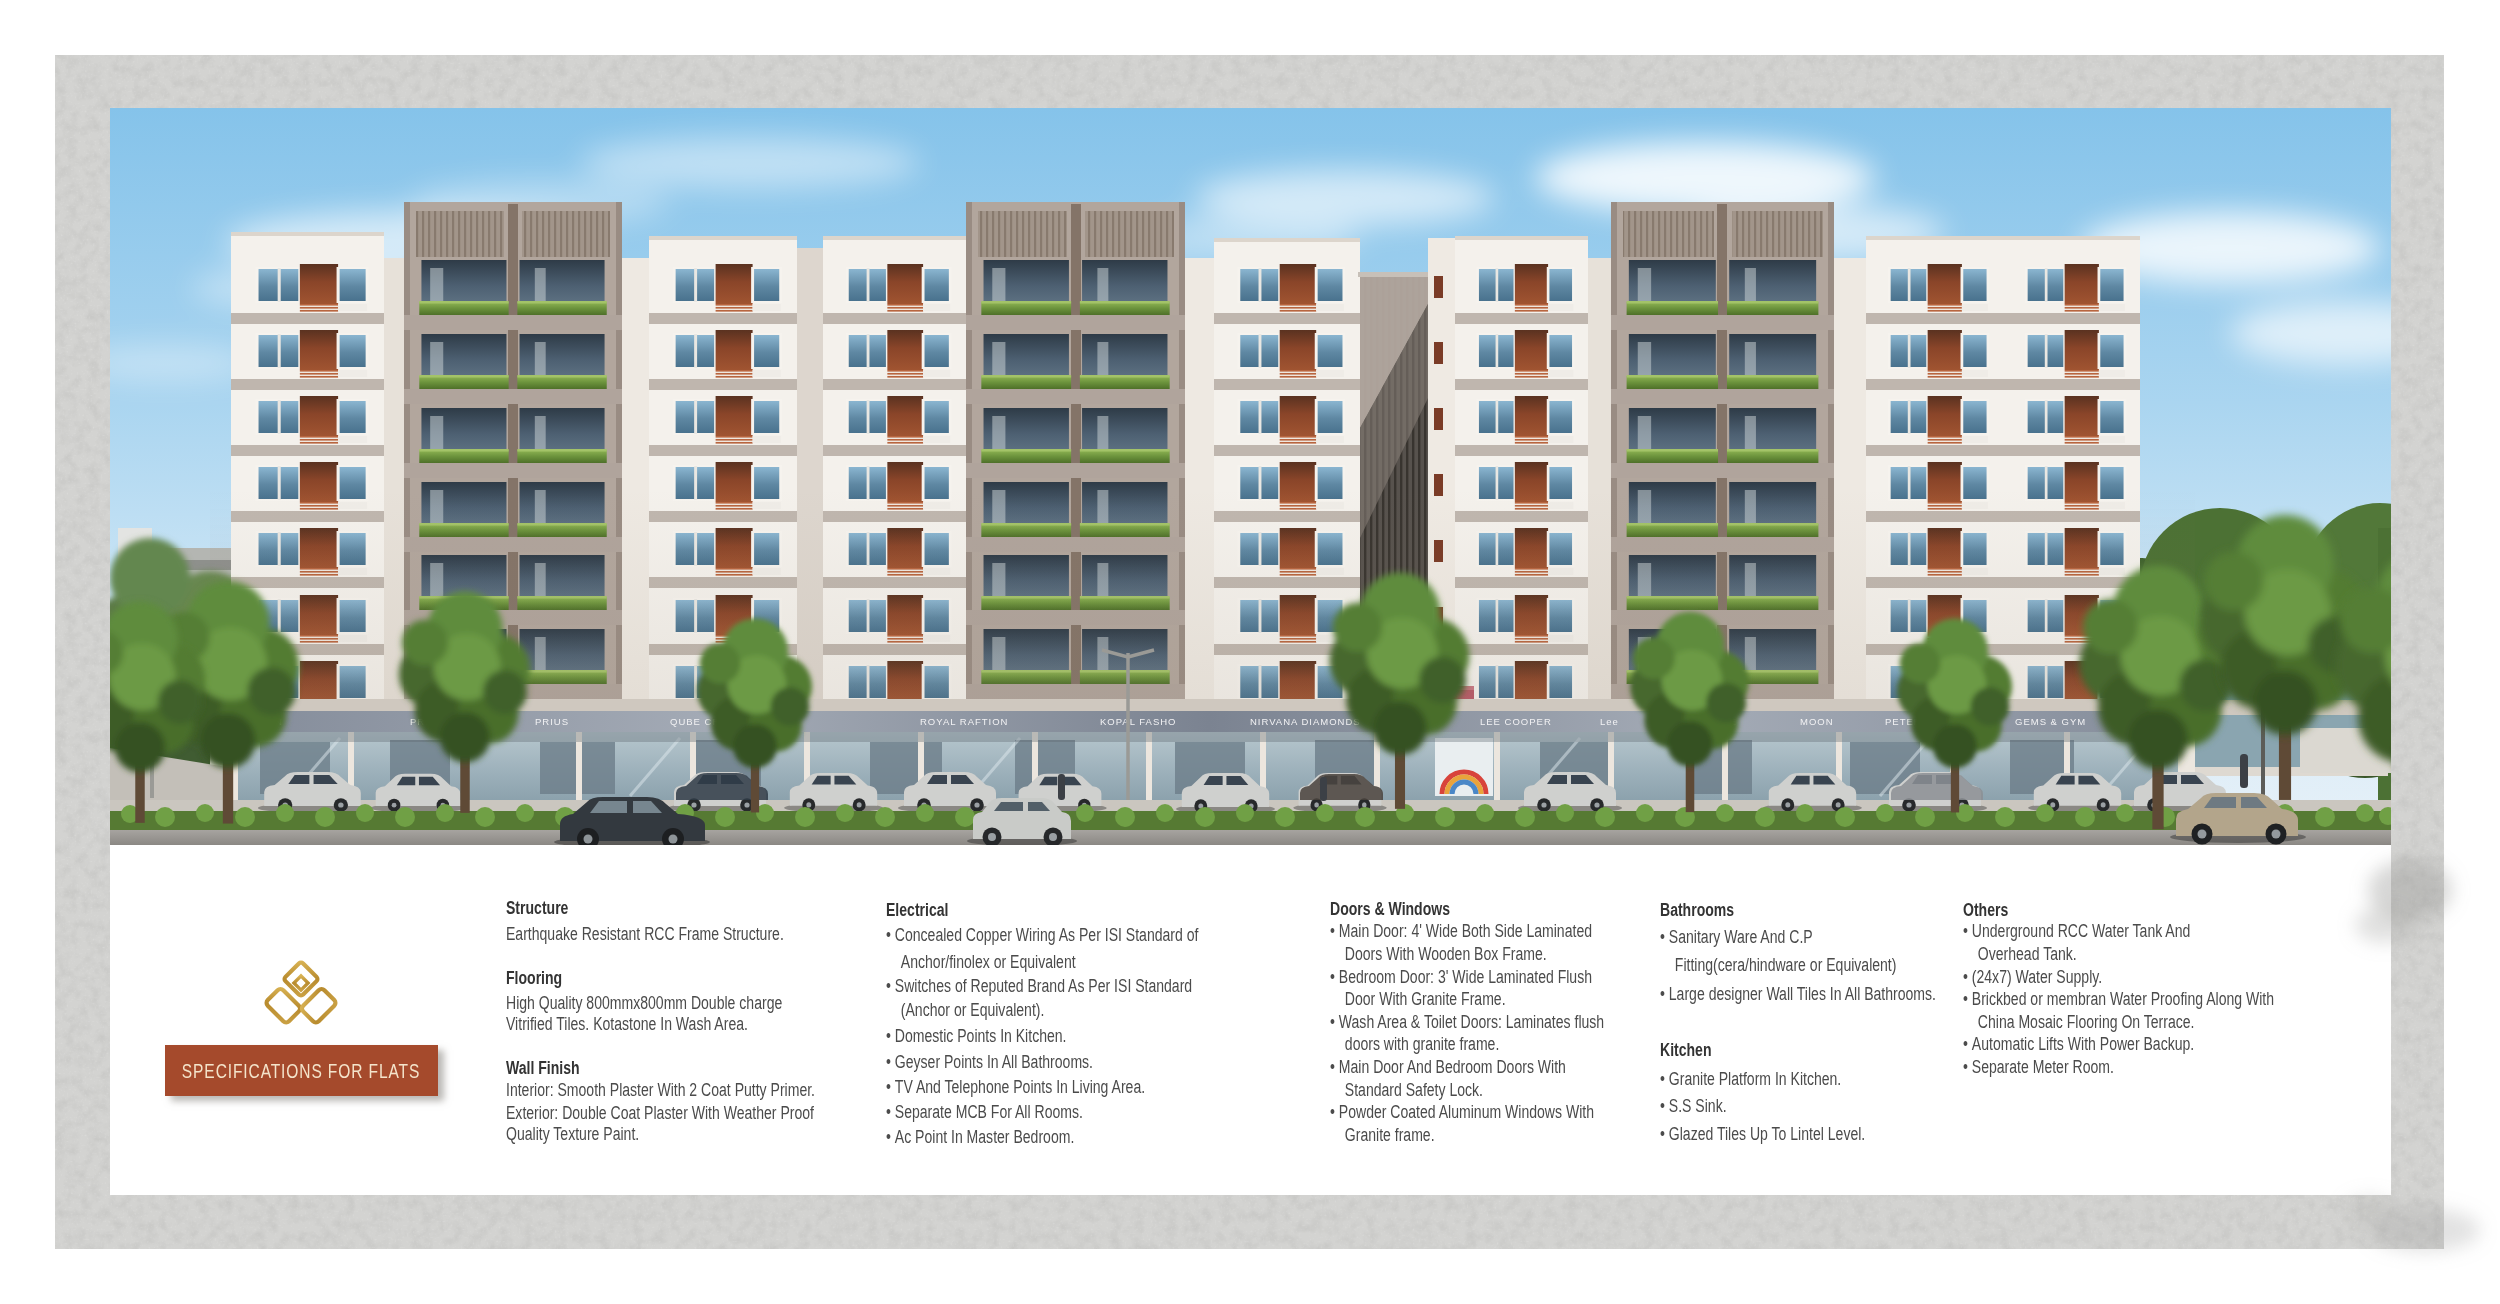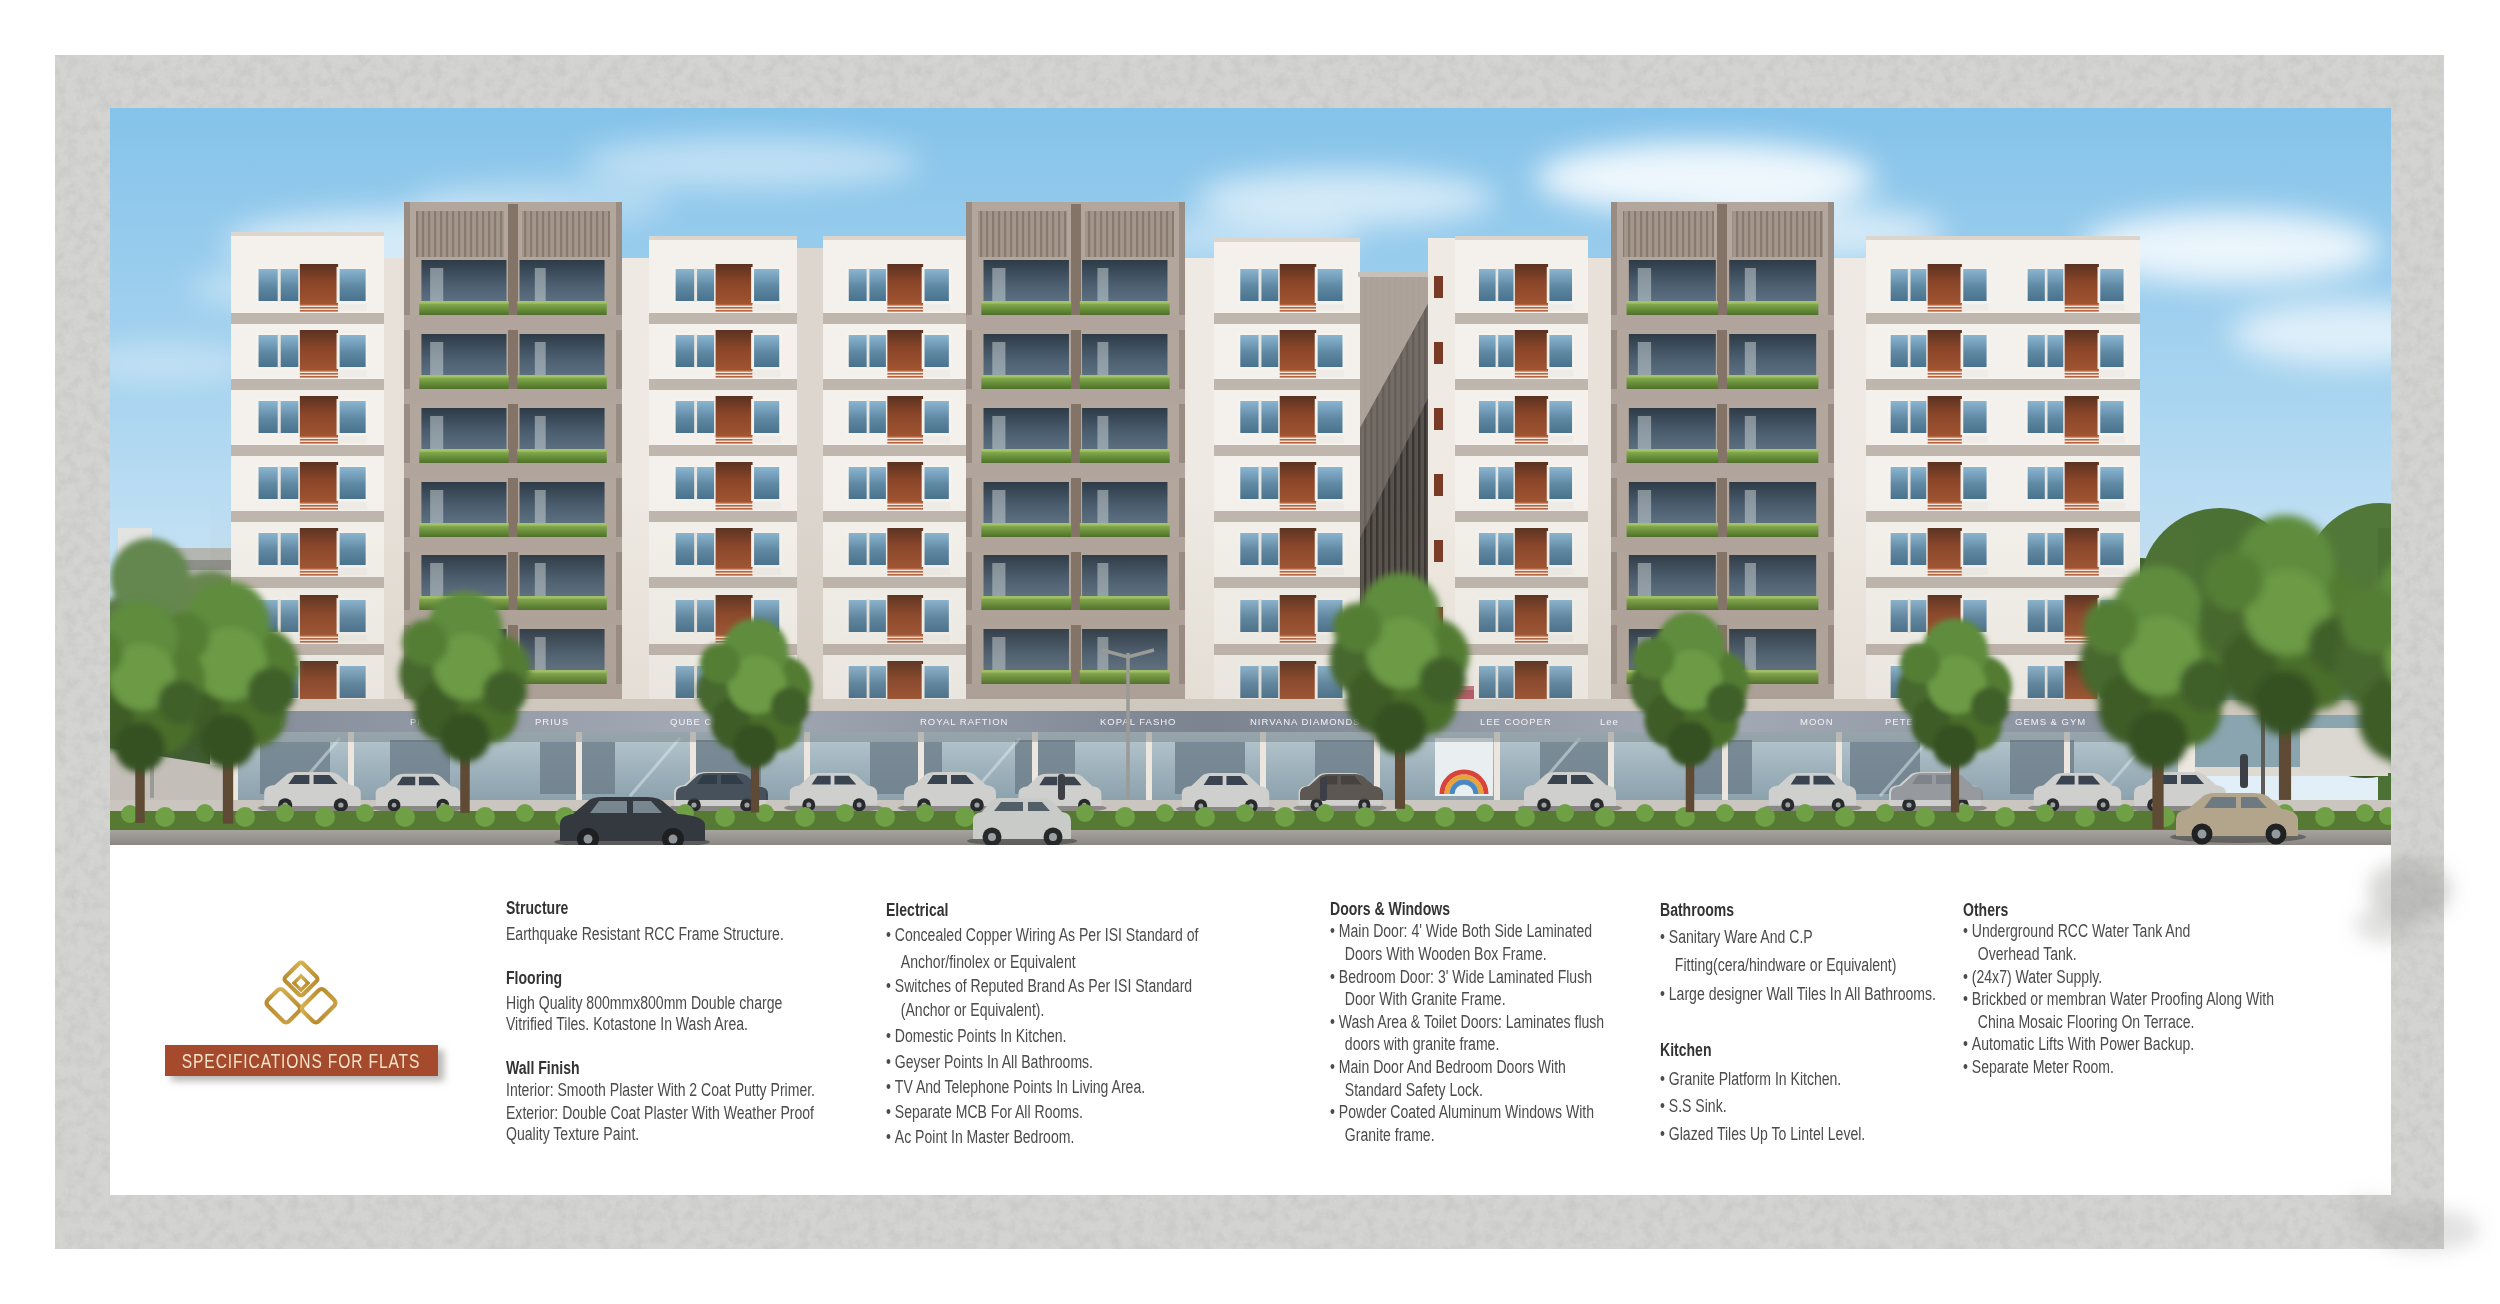--- a/index.html
+++ b/index.html
@@ -4,21 +4,21 @@
 <style>
   html,body{margin:0;padding:0;background:#ffffff;width:2500px;height:1304px;overflow:hidden;}
   *{box-sizing:border-box;}
   body{font-family:"Liberation Sans",sans-serif;position:relative;}
   .frame{position:absolute;left:55px;top:55px;width:2389px;height:1194px;background:#d3d3d1;}
   .photo{position:absolute;left:110px;top:108px;width:2281px;height:737px;}
   .panel{position:absolute;left:110px;top:845px;width:2281px;height:350px;background:#ffffff;}
   .t{position:absolute;font-size:18px;color:#4b4b4b;white-space:nowrap;transform:scaleX(0.78);transform-origin:0 0;}
   .h{font-weight:700;color:#333333;}
   .ind{padding-left:19px;}
-  .banner{position:absolute;left:165px;top:1045px;width:273px;height:31px;background:#a54a2c;box-shadow:6px 5px 7px rgba(130,125,120,0.55);display:flex;align-items:center;justify-content:center;}
+  .banner{position:absolute;left:165px;top:1045px;width:273px;height:51px;background:#a54a2c;box-shadow:6px 5px 7px rgba(130,125,120,0.55);display:flex;align-items:center;justify-content:center;}
   .banner span{font-size:21px;letter-spacing:1.2px;color:#f4e4cb;transform:scaleX(0.74);white-space:nowrap;}
 </style>
 </head>
 <body>
 
 <div class="frame"></div>
 <svg style="position:absolute;left:55px;top:55px;" width="2389" height="1194">
 <defs>
 <filter id="spk">
         <feTurbulence type="fractalNoise" baseFrequency="0.09" numOctaves="3" seed="7"></feTurbulence>

